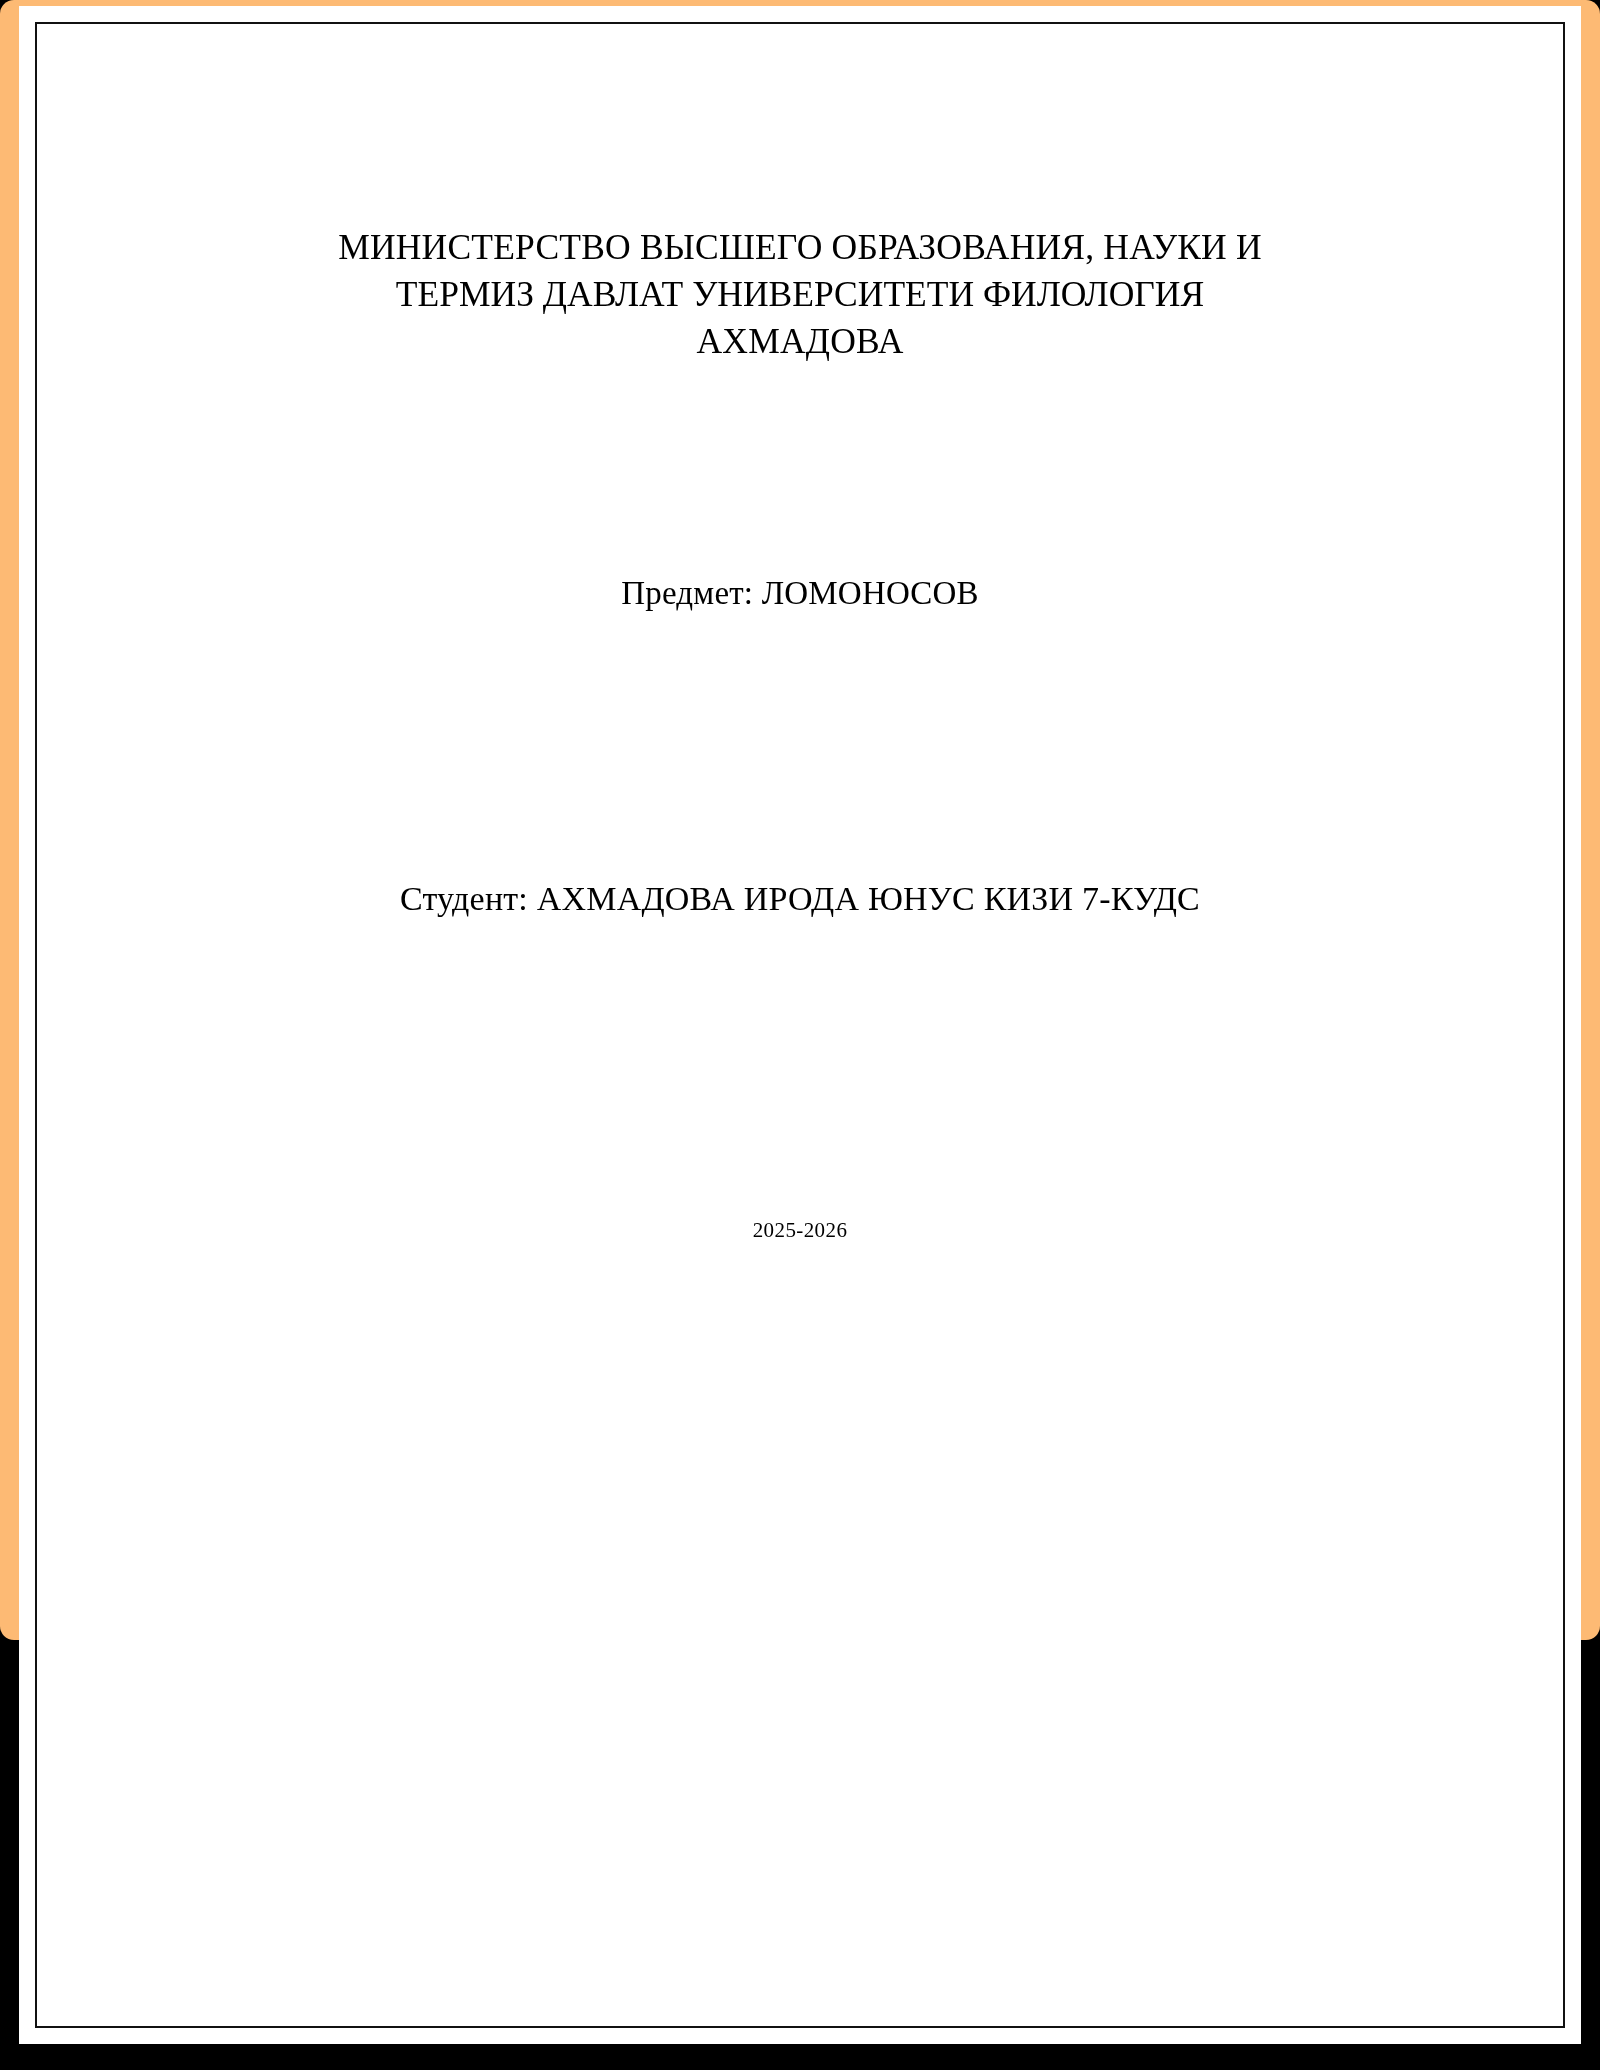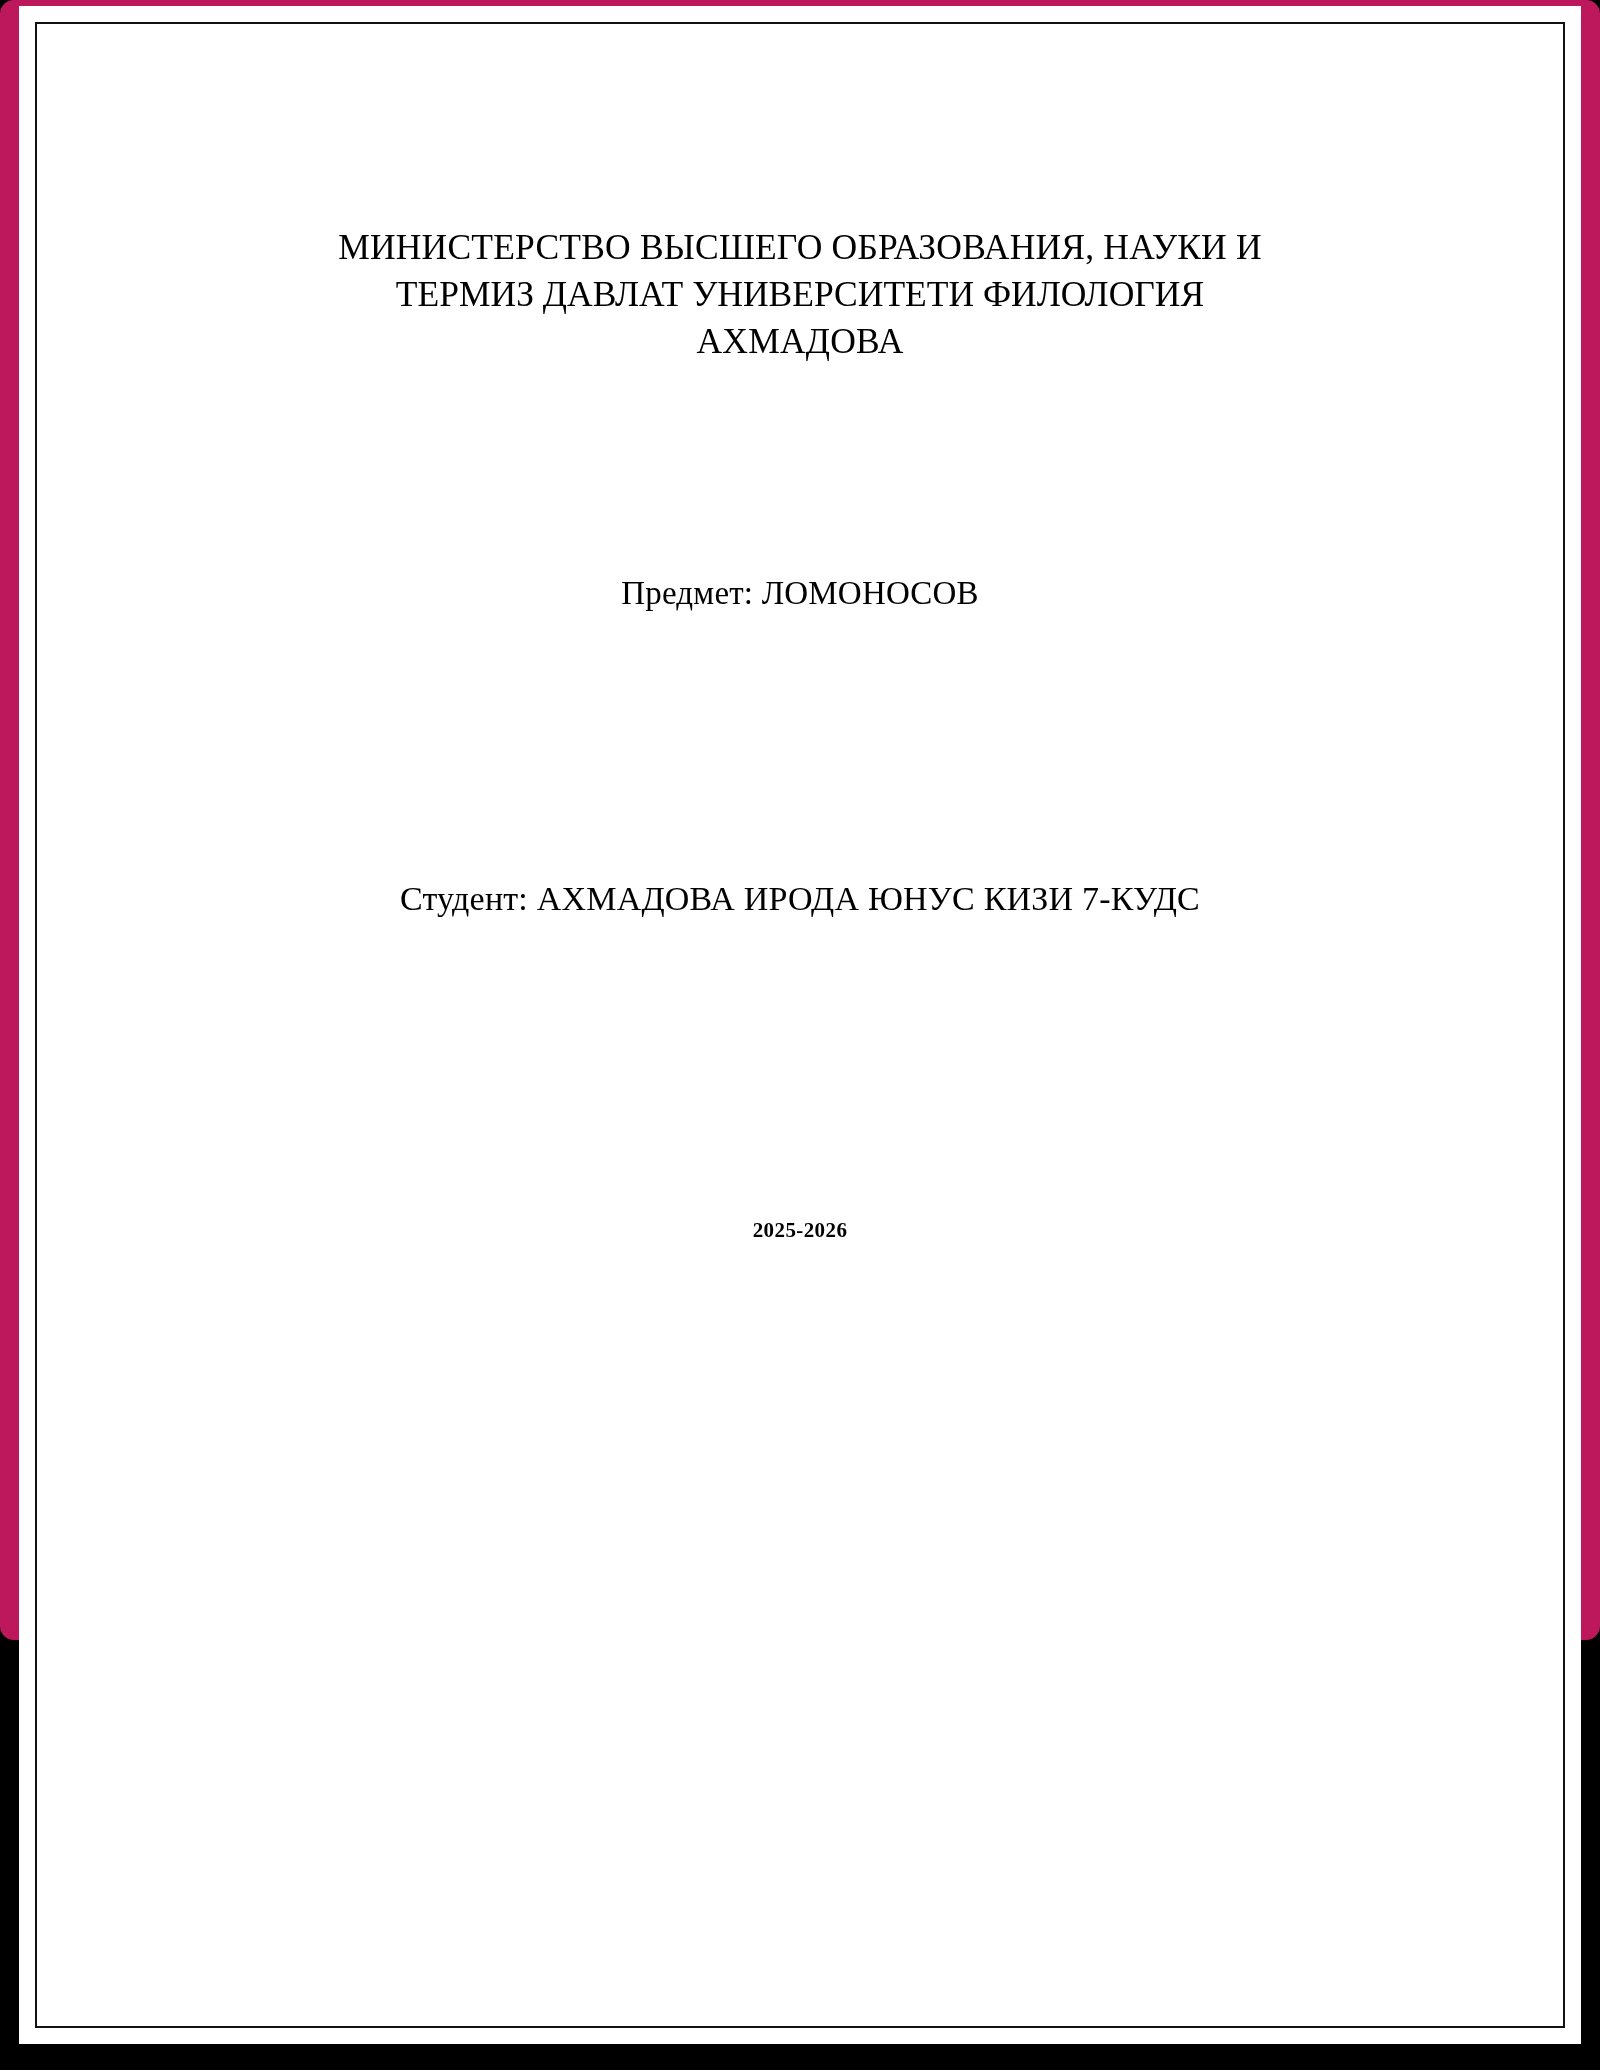--- a/index.html
+++ b/index.html
@@ -10,21 +10,21 @@
   body {
     width: 1600px;
     height: 2070px;
     overflow: hidden;
     font-family: "Liberation Serif", serif;
   }
 
   .page-wrap {
     width: 1600px;
     height: 1640px;
-    background: #be185d;
+    background: #fdba74;
     display: flex;
     align-items: flex-start;
     justify-content: center;
     box-sizing: border-box;
     border-radius: 14px;
   }
 
   .sheet {
     position: relative;
     width: 1562px;
@@ -88,21 +88,21 @@
 
   .student-line {
     margin-top: 268px;
     font-size: 34px;
     letter-spacing: 0.2px;
   }
 
   .year-line {
     margin-top: 300px;
     font-size: 21px;
-    font-weight: bold;
+    font-weight: normal;
     letter-spacing: 0.4px;
   }
 </style>
 </head>
 <body>
 
 <div class="page-wrap">
   <div class="sheet">
     <div class="sheet-border"></div>
     <div class="content">

